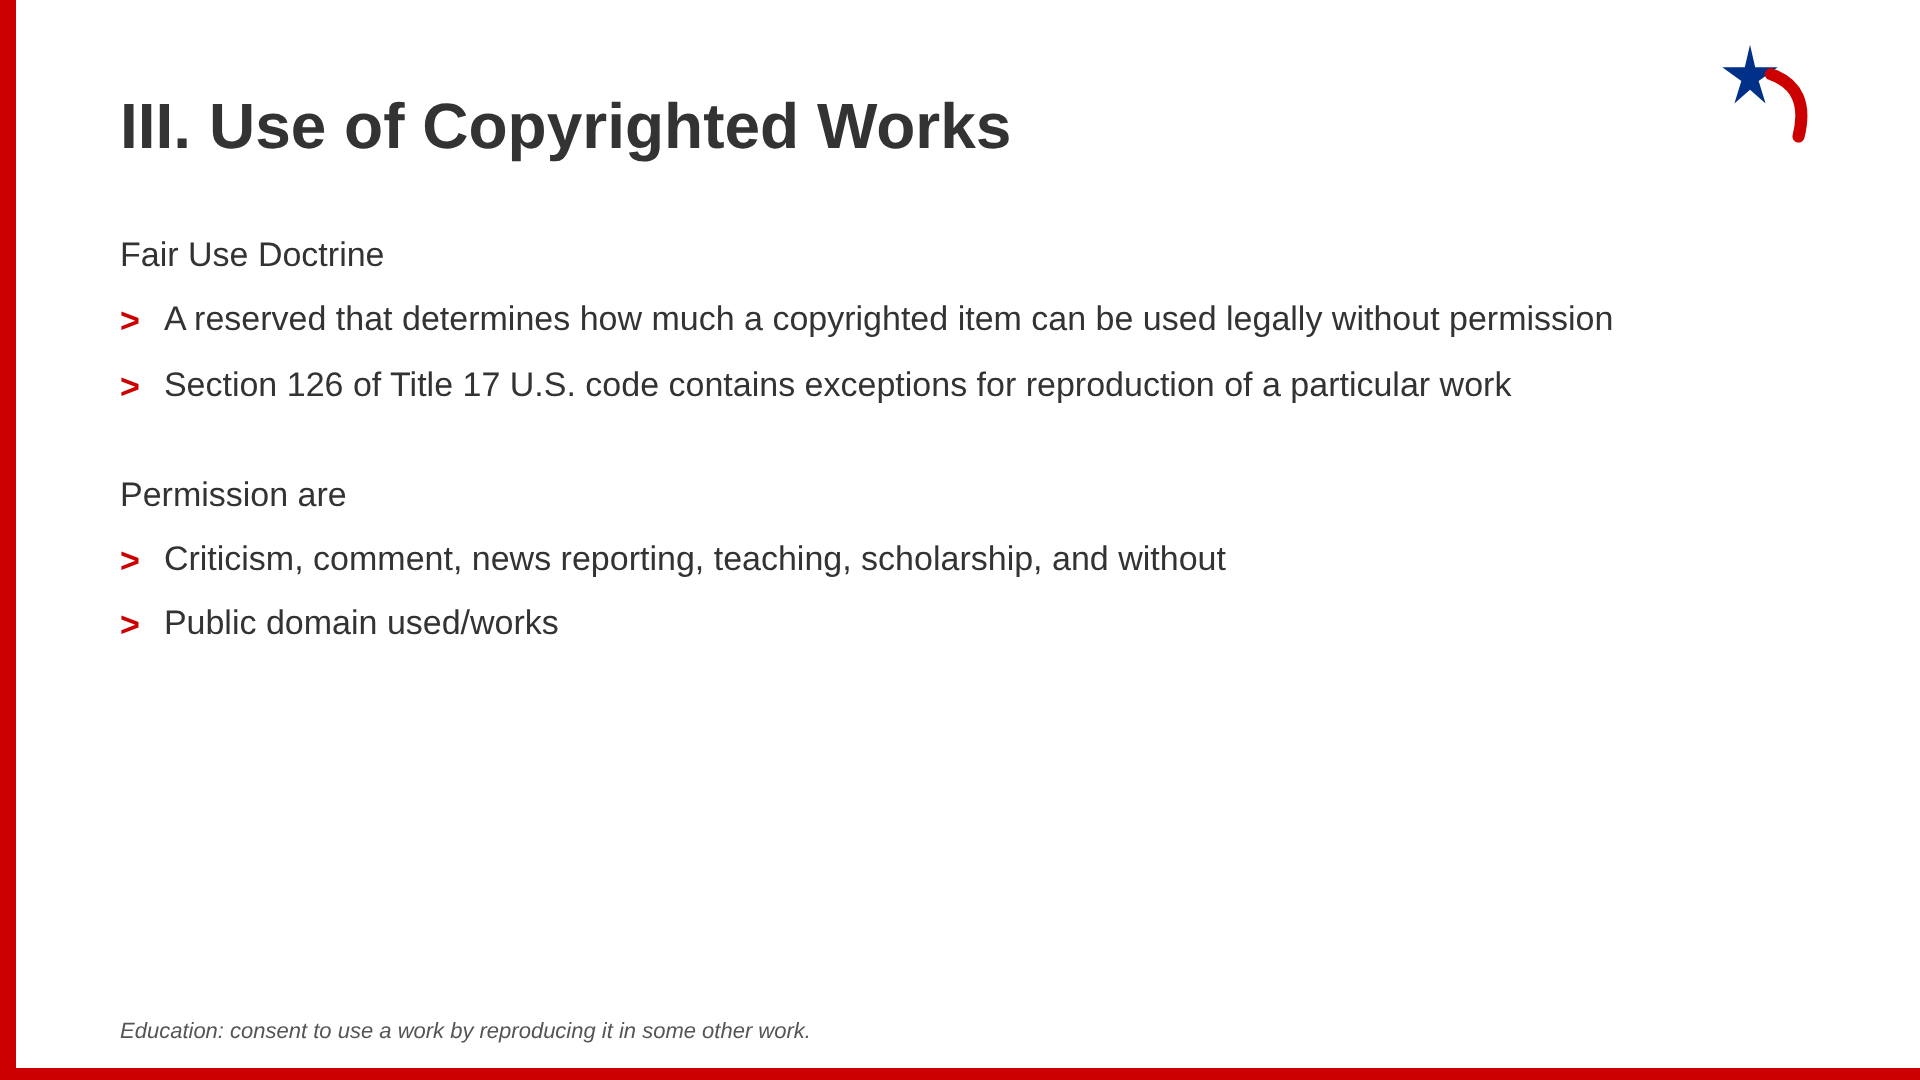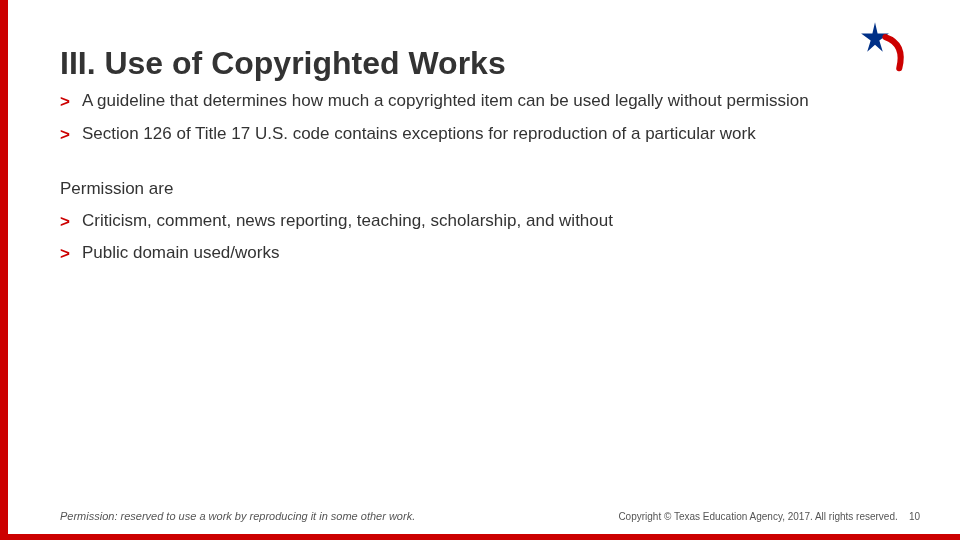--- a/index.html
+++ b/index.html
@@ -47,21 +47,21 @@
     .logo-svg {
       width: 70px;
       height: 65px;
     }
 
     
     .slide-title {
       font-size: 32px;
       font-weight: bold;
       color: #333333;
-      margin-bottom: 7px;
+      margin-bottom: 36px;
       padding-top: 5px;
     }
 
     
     .section-heading {
       font-size: 17px;
       color: #333333;
       margin-bottom: 10px;
       font-weight: normal;
     }
@@ -144,24 +144,25 @@
     <svg class="logo-svg" viewBox="0 0 80 75" xmlns="http://www.w3.org/2000/svg">
 
       <polygon points="40,5 43,18 56,18 45,26 49,39 40,31 31,39 35,26 24,18 37,18" fill="#003087"></polygon>
 
       <path d="M52,22 Q75,30 68,58" stroke="#cc0000" stroke-width="7" fill="none" stroke-linecap="round"></path>
     </svg>
   </div>
 
   <h1 class="slide-title">III. Use of Copyrighted Works</h1>
 
+  <p class="section-heading">Fair Use Doctrine</p>
   <ul class="bullet-list">
     <li class="bullet-item">
       <span class="bullet-chevron">&gt;</span>
-      <span class="bullet-text">A guideline that determines how much a copyrighted item can be used legally without permission</span>
+      <span class="bullet-text">A reserved that determines how much a copyrighted item can be used legally without permission</span>
     </li>
     <li class="bullet-item">
       <span class="bullet-chevron">&gt;</span>
       <span class="bullet-text">Section 126 of Title 17 U.S. code contains exceptions for reproduction of a particular work</span>
     </li>
   </ul>
 
   <div class="spacer"></div>
 
   <p class="section-heading">Permission are</p>
@@ -170,23 +171,18 @@
       <span class="bullet-chevron">&gt;</span>
       <span class="bullet-text">Criticism, comment, news reporting, teaching, scholarship, and without</span>
     </li>
     <li class="bullet-item">
       <span class="bullet-chevron">&gt;</span>
       <span class="bullet-text">Public domain used/works</span>
     </li>
   </ul>
 
   <div class="footer">
-    <span class="footer-permission">Permission: reserved to use a work by reproducing it in some other work.</span>
-    <span class="footer-copyright">
-      <span>Copyright © Texas Education Agency, 2017. All rights reserved.</span>
-      &nbsp;&nbsp;
-      <span>10</span>
-    </span>
+    <span class="footer-permission">Education: consent to use a work by reproducing it in some other work.</span>
   </div>
 
   <div class="bottom-bar"></div>
 
 </div>
 
 </body></html>

